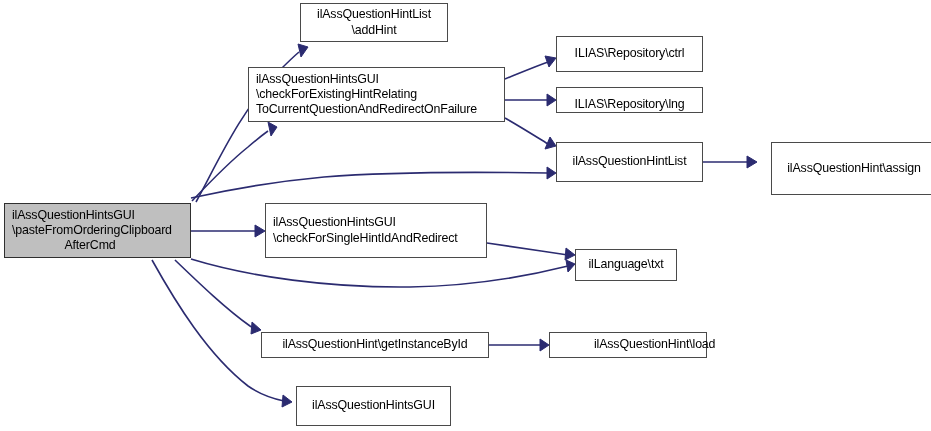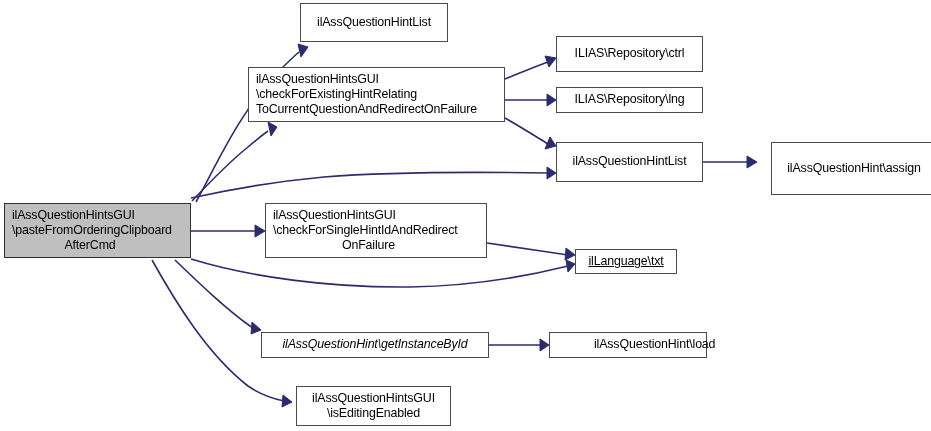--- a/index.html
+++ b/index.html
@@ -129,26 +129,26 @@
     </g>
 
     <g>
       <path class="edge-path" d="M489,345 L541,345"></path>
       <polygon class="edge-head" points="540,339 549,345 540,351"></polygon>
     </g>
   </svg>
 
   <div id="node-layer">
       <div class="node align-mixed root" style="left: 4px; top: 203px; width: 187px; height: 55px;"><span class="nline">ilAssQuestionHintsGUI</span><span class="nline">\pasteFromOrderingClipboard</span><span class="nline ctr">AfterCmd</span></div>
-      <div class="node align-center pad" style="left: 300px; top: 3px; width: 148px; height: 39px;"><span class="nline">ilAssQuestionHintList</span></div>
+      <div class="node align-center pad" style="left: 300px; top: 3px; width: 148px; height: 39px;"><span class="nline">ilAssQuestionHintList</span><span class="nline">\addHint</span></div>
       <div class="node align-left" style="left: 248px; top: 67px; width: 257px; height: 55px;"><span class="nline">ilAssQuestionHintsGUI</span><span class="nline">\checkForExistingHintRelating</span><span class="nline">ToCurrentQuestionAndRedirectOnFailure</span></div>
       <div class="node align-center pad" style="left: 556px; top: 36px; width: 147px; height: 36px;"><span class="nline">ILIAS\Repository\ctrl</span></div>
-      <div class="node align-center pad" style="left: 556px; top: 87px; width: 147px; height: 26px;"><span class="nline">ILIAS\Repository\lng</span></div>
+      <div class="node align-center pad" style="left: 556px; top: 87px; width: 147px; height: 26px; justify-content: flex-end;"><span class="nline">ILIAS\Repository\lng</span></div>
       <div class="node align-center pad" style="left: 556px; top: 142px; width: 147px; height: 40px;"><span class="nline">ilAssQuestionHintList</span></div>
       <div class="node align-center pad" style="left: 771px; top: 142px; width: 166px; height: 53px;"><span class="nline">ilAssQuestionHint\assign</span></div>
-      <div class="node align-mixed" style="left: 265px; top: 203px; width: 222px; height: 55px;"><span class="nline">ilAssQuestionHintsGUI</span><span class="nline">\checkForSingleHintIdAndRedirect</span><span class="nline ctr">OnFailure</span></div>
-      <div class="node align-center pad" style="left: 575px; top: 249px; width: 102px; height: 25px; text-decoration: underline;"><span class="nline">ilLanguage\txt</span></div>
-      <div class="node align-center pad" style="left: 261px; top: 332px; width: 228px; height: 26px; font-style: italic;"><span class="nline">ilAssQuestionHint\getInstanceById</span></div>
+      <div class="node align-mixed" style="left: 265px; top: 203px; width: 222px; height: 55px;"><span class="nline">ilAssQuestionHintsGUI</span><span class="nline">\checkForSingleHintIdAndRedirect</span></div>
+      <div class="node align-center pad" style="left: 575px; top: 249px; width: 102px; height: 32px;"><span class="nline">ilLanguage\txt</span></div>
+      <div class="node align-center pad" style="left: 261px; top: 332px; width: 228px; height: 26px;"><span class="nline">ilAssQuestionHint\getInstanceById</span></div>
       <div class="node align-center pad" style="left: 549px; top: 332px; width: 158px; height: 26px; padding-left: 44px;"><span class="nline">ilAssQuestionHint\load</span></div>
-      <div class="node align-center pad" style="left: 296px; top: 386px; width: 155px; height: 40px;"><span class="nline">ilAssQuestionHintsGUI</span><span class="nline">\isEditingEnabled</span></div>
+      <div class="node align-center pad" style="left: 296px; top: 386px; width: 155px; height: 40px;"><span class="nline">ilAssQuestionHintsGUI</span></div>
     </div>
 
 </div>
 
 </body></html>

